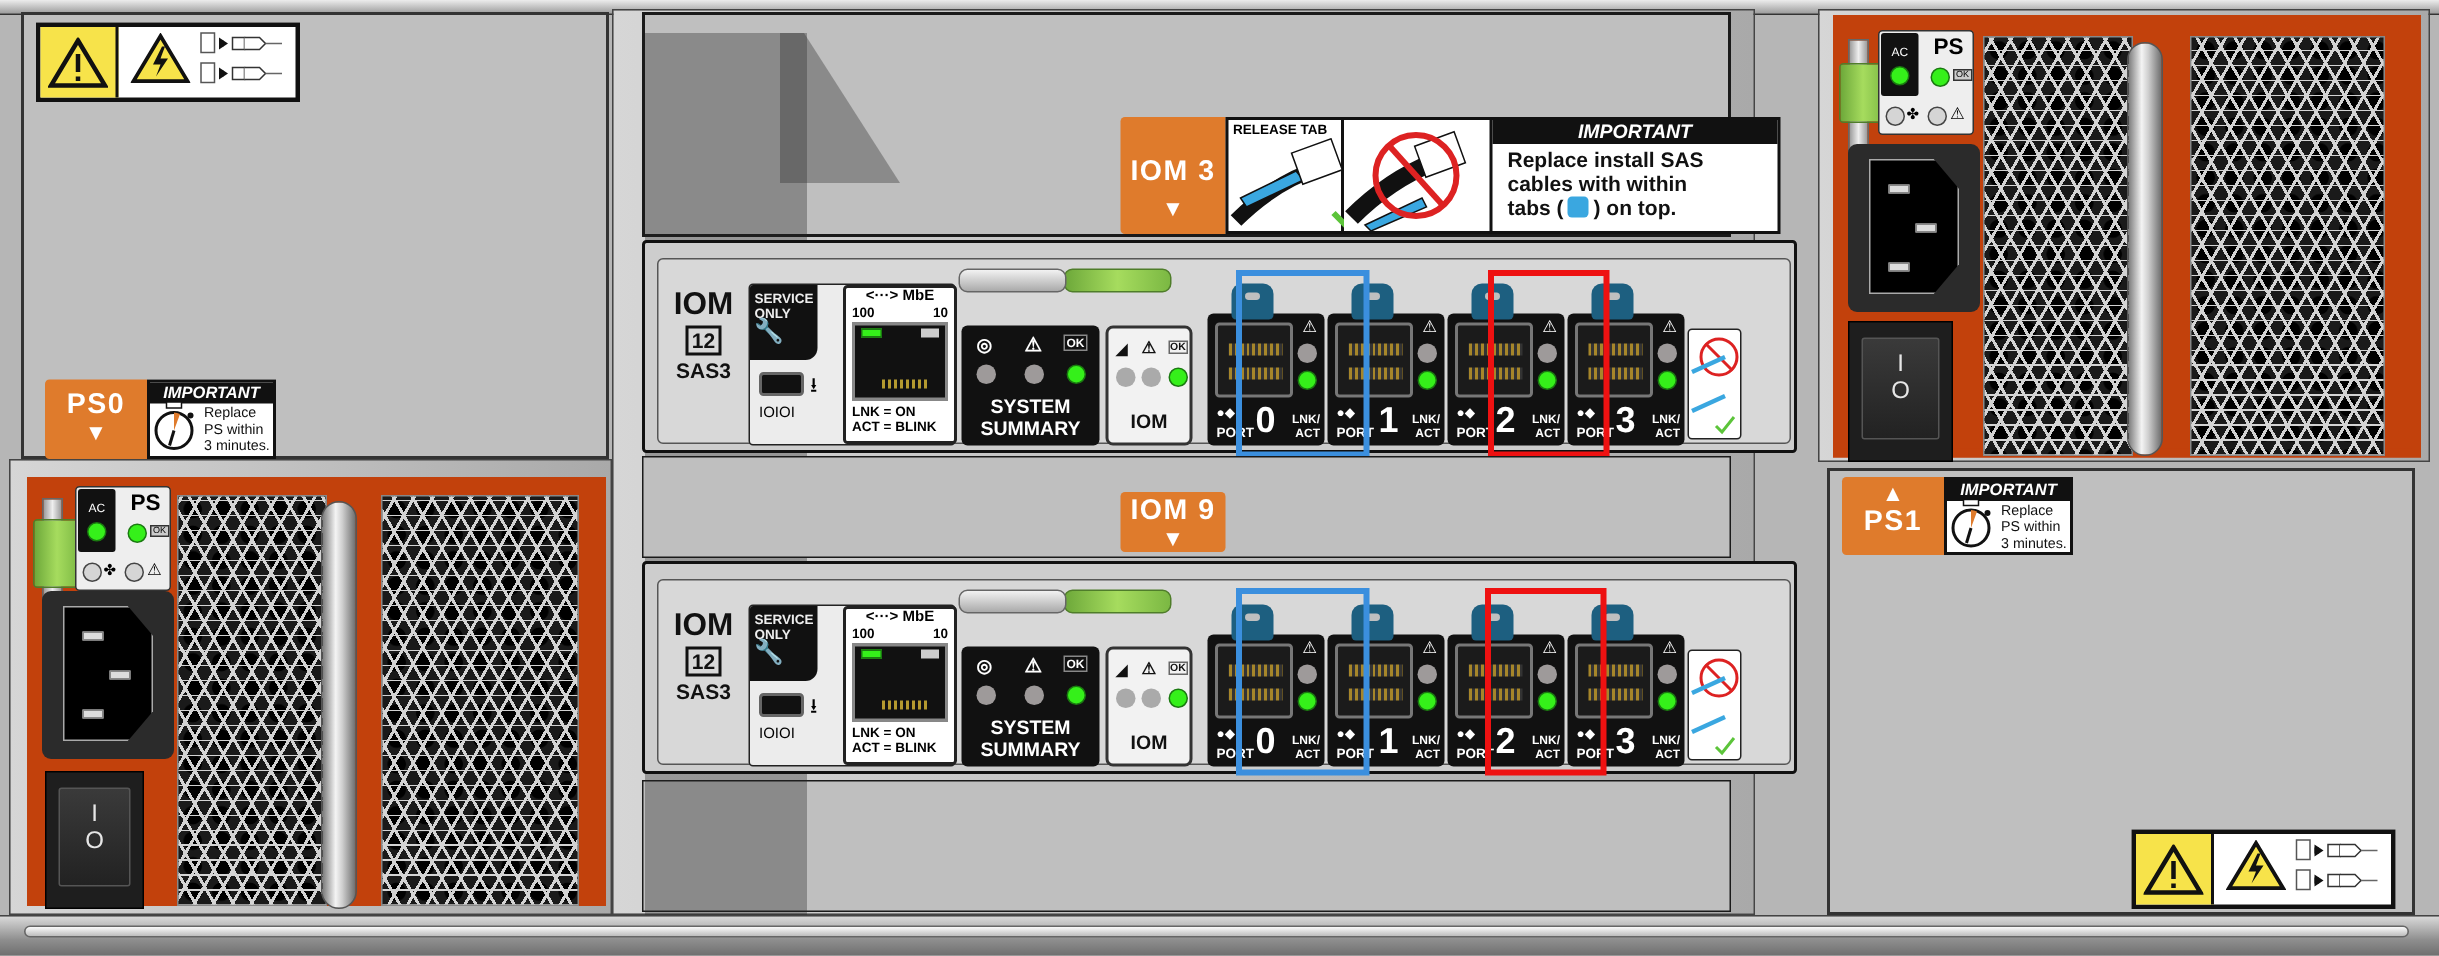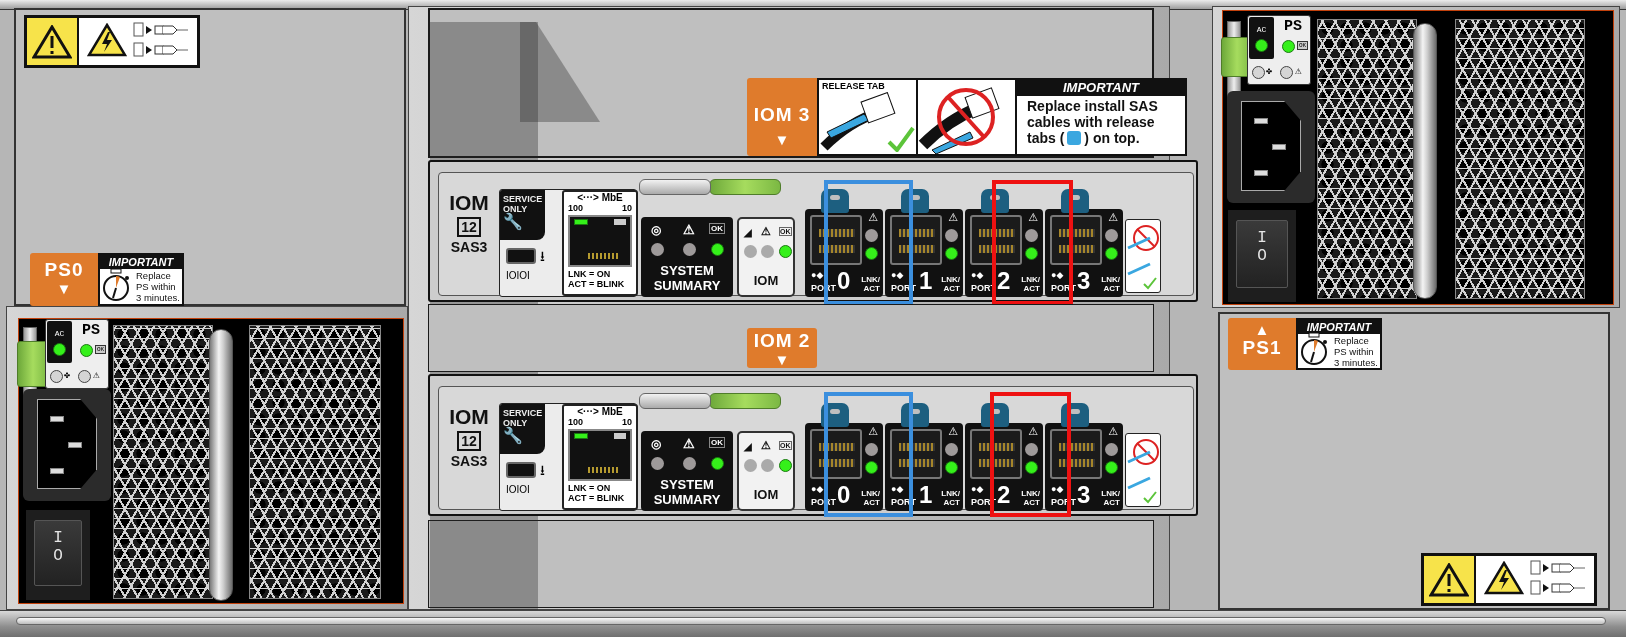--- a/index.html
+++ b/index.html
@@ -24,21 +24,21 @@
   .imp-label { position: absolute; background: #fff; border: 2px solid #111; }
   .imp-label .hdr { background: #111; color: #fff; font-style: italic; font-weight: bold; font-size: 11px; text-align: center; height: 14px; line-height: 14px; }
   .imp-label .body { display: flex; align-items: center; height: calc(100% - 14px); }
   .imp-label .txt { font-size: 9.5px; line-height: 11px; color: #111; padding-left: 2px; }
 
   .warn-label { position: absolute; background: #fff; border: 3px solid #111; display: flex; }
   .warn-label .yellow { background: #f7e34a; width: 52px; height: 100%; display: flex; align-items: center; justify-content: center; border-right: 2px solid #111; }
   .warn-label .white { flex: 1; display: flex; align-items: center; padding-left: 8px; gap: 6px; }
 
   
-  .psu { position: absolute; background: #000000; border: 1px solid #c2410c; font-family: Liberation Mono, monospace; }
+  .psu { position: absolute; background: #c2410c; border: 6px solid #c2410c; }
   .psu-ledbox { position: absolute; background: #eee; border: 1px solid #333; border-radius: 3px; }
   .psu-acbox { position: absolute; background: #111; border-radius: 2px; }
   .led { position: absolute; width: 13px; height: 13px; border-radius: 50%; }
   .led.green { background: #35f01a; border: 1px solid #1a7a10; }
   .led.grey { background: #9e9a9a; }
   .led.off { background: #d5d5d5; border: 1px solid #444; }
   .psu-grill { position: absolute; background-color: #1a1a1a;
     background-image:
       radial-gradient(circle at 50% 50%, #000 46%, transparent 50%);
     background-size: 19px 17px;
@@ -194,21 +194,21 @@
   <div class="bay-frame" style="left:408px;top:6px;width:762px;height:604px;"></div>
   <div class="bay" style="left:428px;top:8px;width:726px;height:150px;"></div>
   <div class="shadow" style="left:430px;top:22px;width:108px;height:588px;"></div>
   <div class="shadow" style="left:520px;top:22px;width:80px;height:100px;clip-path:polygon(0 0,20% 0,100% 100%,0 100%);"></div>
 
   <div class="orange-tag" style="left:747px;top:78px;width:70px;height:78px;padding-top:26px;">
     <div class="t">IOM 3</div>
     <div class="arr" style="margin-top:6px;">▼</div>
   </div>
   <div style="position:absolute;left:817px;top:78px;width:370px;height:78px;background:#111;display:flex;">
-    <div style="width:97px;height:74px;margin:2px;background:#fff;position:relative;">
+    <div style="width:75px;height:74px;margin:2px;background:#fff;position:relative;">
       <div style="font-size:9px;font-weight:bold;padding:1px 3px;">RELEASE TAB</div>
       <svg width="97" height="60" viewBox="0 0 97 60" style="position:absolute;left:0;top:12px;">
           <path d="M5 55 Q30 30 60 20" stroke="#111" stroke-width="10" fill="none"></path>
           <path d="M8 40 L45 22 L50 28 L12 46 Z" fill="#3aa7e0" stroke="#111"></path>
           <rect x="45" y="5" width="28" height="22" fill="#fff" stroke="#111" transform="rotate(-20 58 16)"></rect>
           <path d="M70 50 L78 58 L94 36" stroke="#5cc43a" stroke-width="4" fill="none"></path>
         </svg>
     </div>
     <div style="width:97px;height:74px;margin:2px 0;background:#fff;position:relative;">
       <svg width="97" height="74" viewBox="0 0 97 74">
@@ -216,21 +216,21 @@
           <path d="M14 70 L52 52 L55 58 L18 74 Z" fill="#3aa7e0" stroke="#111"></path>
           <rect x="50" y="12" width="28" height="22" fill="#fff" stroke="#111" transform="rotate(-20 64 23)"></rect>
           <circle cx="48" cy="37" r="27" fill="none" stroke="#dd2222" stroke-width="4"></circle>
           <line x1="30" y1="17" x2="66" y2="57" stroke="#dd2222" stroke-width="4"></line>
         </svg>
     </div>
     <div style="flex:1;margin:2px;background:#fff;">
       <div style="background:#111;color:#fff;font-style:italic;font-weight:bold;font-size:13px;text-align:center;height:16px;line-height:16px;">IMPORTANT</div>
       <div style="font-weight:bold;font-size:14px;line-height:16px;padding:2px 10px;color:#111;">
         <div>Replace install SAS</div>
-        <div>cables with release</div>
+        <div>cables with within</div>
         <div><span>tabs (</span><span style="display:inline-block;width:14px;height:14px;background:#3aa7e0;border-radius:3px;margin:0 3px;vertical-align:-2px;"></span><span>) on top.</span></div>
       </div>
     </div>
   </div>
 
   <div class="iom" style="left:428px;top:160px;width:770px;height:142px;">
     <div class="iom-inner" style="left:8px;top:10px;width:756px;height:124px;">
       <div class="iom-brand" style="left:8px;top:18px;width:44px;">
         <div style="font-size:21px;">IOM</div>
         <div style="font-size:14px;border:2px solid #111;display:inline-block;padding:0 2px;margin:2px 0;">12</div>
@@ -359,21 +359,21 @@
             <path d="M18 64 L22 68 L30 58" stroke="#5cc43a" stroke-width="2" fill="none"></path>
           </svg>
       </div>
     </div>
   </div>
   <div class="highlight" style="left:824px;top:180px;width:89px;height:125px;border-color:#3b8fde;"></div>
   <div class="highlight" style="left:992px;top:180px;width:81px;height:125px;border-color:#ee1111;"></div>
 
   <div class="bay" style="left:428px;top:304px;width:726px;height:68px;border-width:1px;"></div>
   <div class="orange-tag" style="left:747px;top:328px;width:70px;height:40px;padding-top:2px;border-radius:3px;">
-    <div class="t">IOM 2</div>
+    <div class="t">IOM 9</div>
     <div class="arr">▼</div>
   </div>
 
   <div class="iom" style="left:428px;top:374px;width:770px;height:142px;">
     <div class="iom-inner" style="left:8px;top:10px;width:756px;height:124px;">
       <div class="iom-brand" style="left:8px;top:18px;width:44px;">
         <div style="font-size:21px;">IOM</div>
         <div style="font-size:14px;border:2px solid #111;display:inline-block;padding:0 2px;margin:2px 0;">12</div>
         <div style="font-size:14px;">SAS3</div>
       </div>

